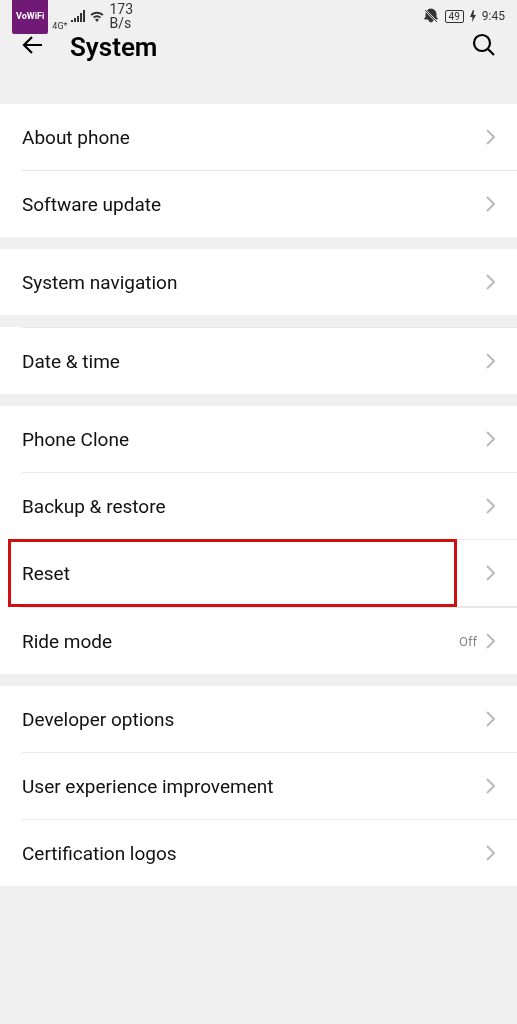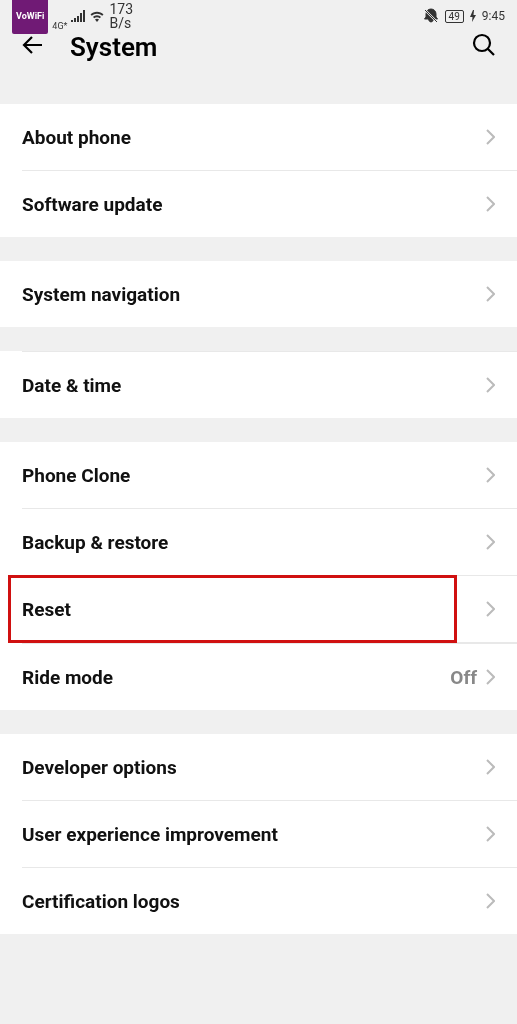--- a/index.html
+++ b/index.html
@@ -68,38 +68,37 @@
       font-size: 26px;
       font-weight: 600;
       color: #000;
       flex: 1;
     }
     .search-icon {
       cursor: pointer;
     }
     .group {
       background: #fff;
-      margin-bottom: 24px;
-      font-weight: bold;
+      margin-bottom: 12px;
     }
     .row {
       display: flex;
       align-items: center;
       padding: 0 22px;
       height: 66px;
       cursor: pointer;
       position: relative;
     }
     .row-label {
       font-size: 19px;
       color: #111;
       flex: 1;
     }
     .row-value {
-      font-size: 19px;
+      font-size: 13px;
       color: #888;
       margin-right: 8px;
     }
     .chevron {
       color: #bbb;
     }
     .divider {
       height: 1px;
       background: #e8e8e8;
       margin-left: 22px;

